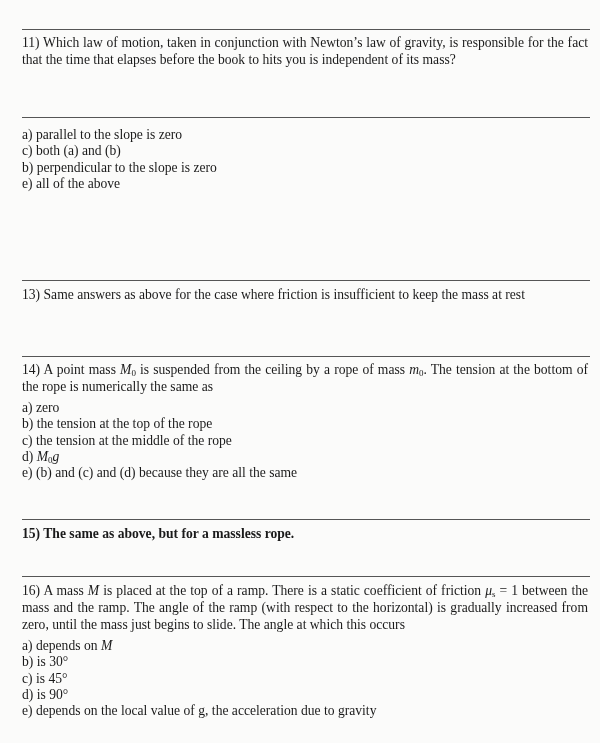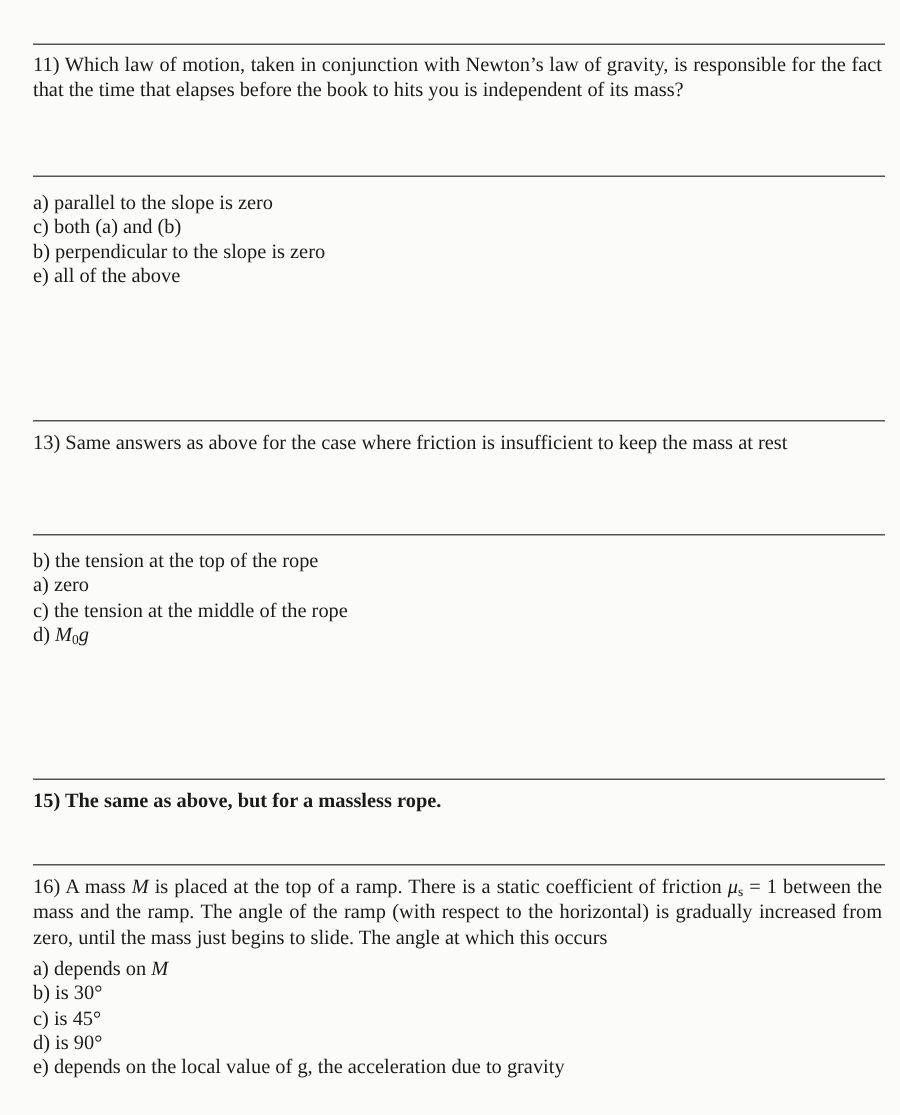--- a/index.html
+++ b/index.html
@@ -52,25 +52,30 @@
   <div class="rule" style="top:264px;"></div>
   <div class="q" style="top:270px;">
     <p class="stem">
       <span>13)</span>
       <span>Same answers as above for the case where friction is insufficient to keep the mass at rest</span>
     </p>
   </div>
 
   <div class="rule" style="top:340px;"></div>
   <div class="q" style="top:345px;">
+    <p class="stem">
+      <span>14)</span>
+      <span>A point mass </span><i>M</i><sub>0</sub><span> is suspended from the ceiling by a rope of mass </span><i>m</i><sub>0</sub><span>. The tension at the bottom of the rope is numerically the same as</span>
+    </p>
     <ul class="opts">
+      <li>a) zero</li>
       <li>b) the tension at the top of the rope</li>
-      <li>a) zero</li>
       <li>c) the tension at the middle of the rope</li>
       <li><span>d) </span><i>M</i><sub>0</sub><i>g</i></li>
+      <li>e) (b) and (c) and (d) because they are all the same</li>
     </ul>
   </div>
 
   <div class="rule" style="top:503px;"></div>
   <div class="q" style="top:509px;font-weight:bold;">
     <p class="stem">
       <span>15)</span>
       <span>The same as above, but for a massless rope.</span>
     </p>
   </div>

